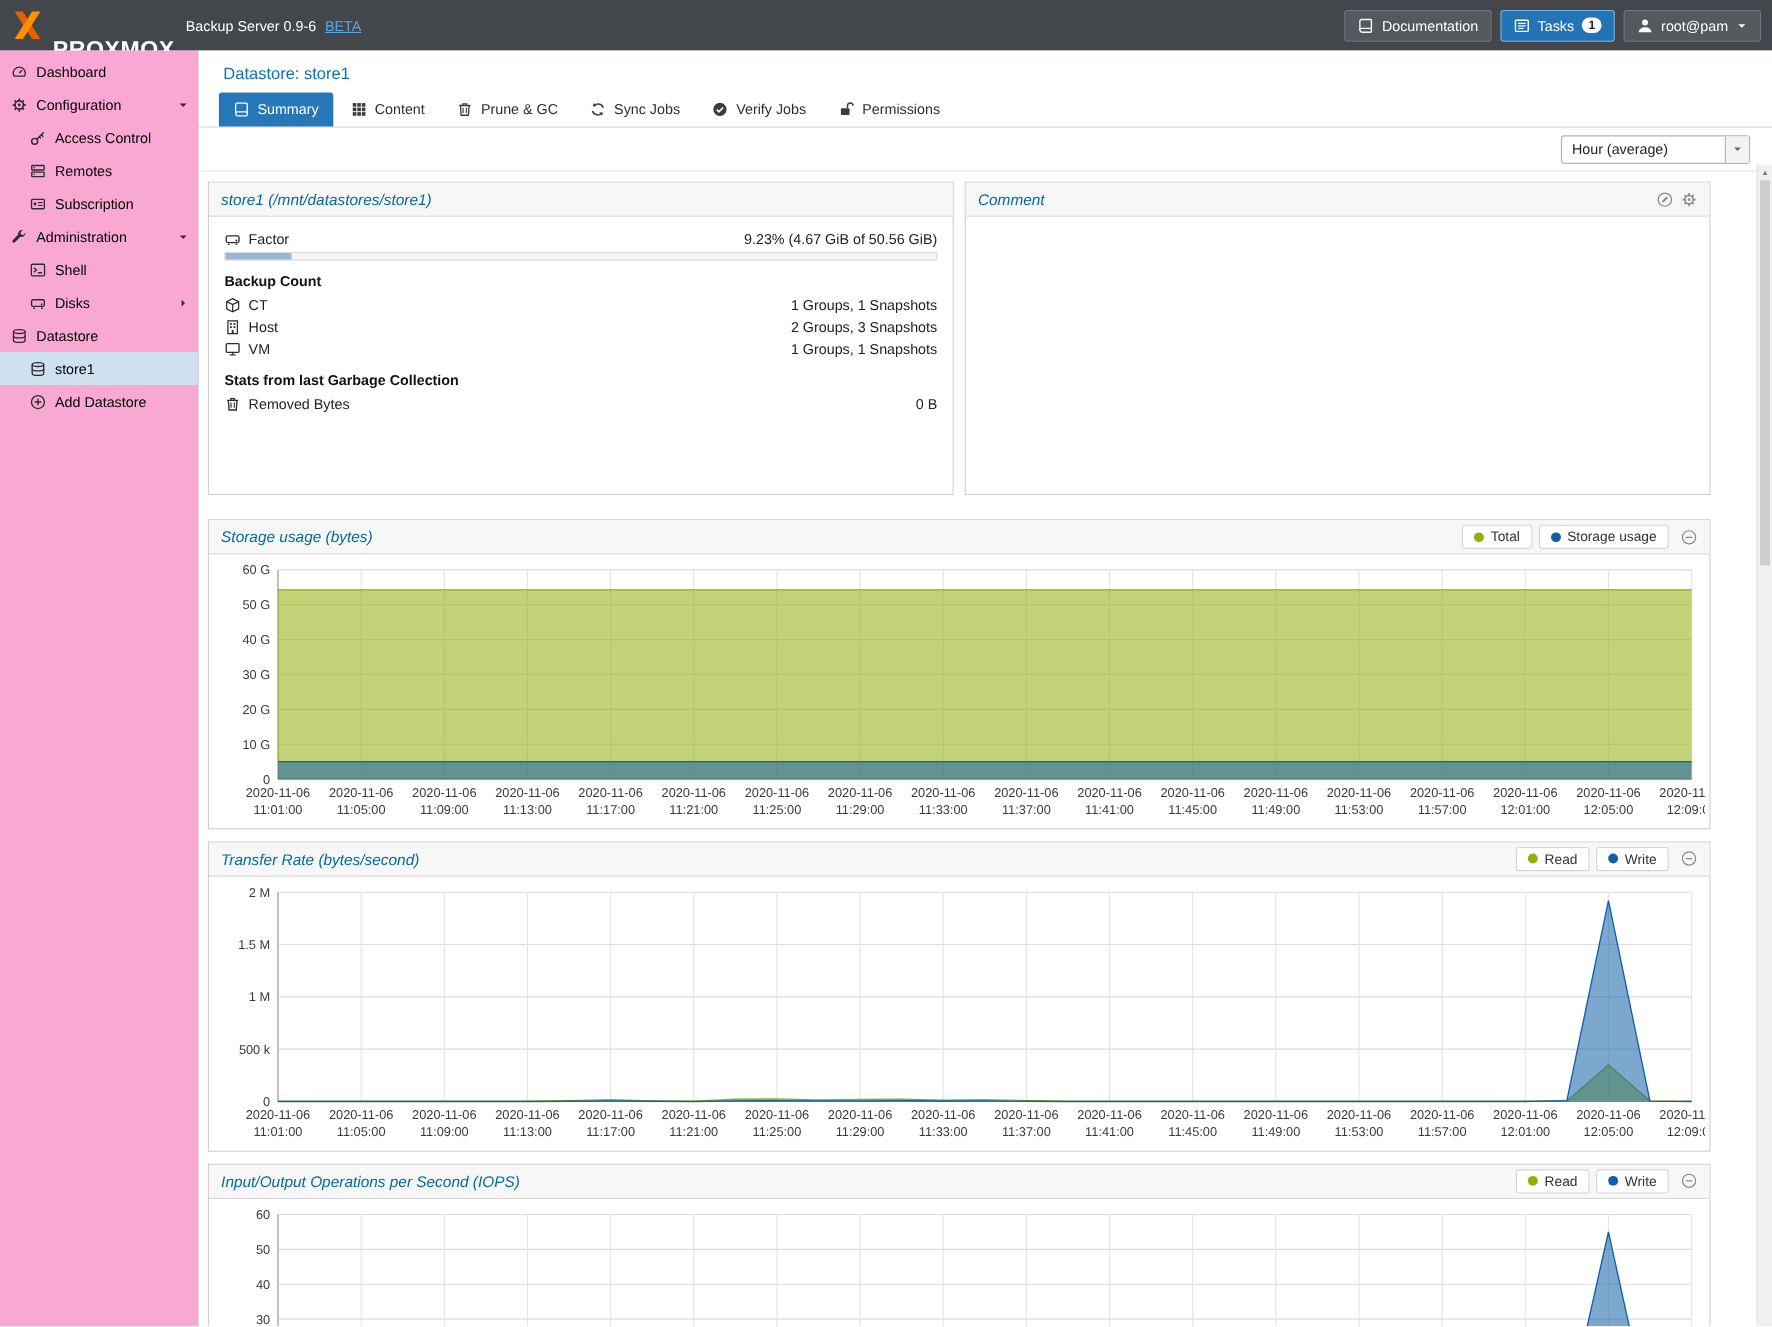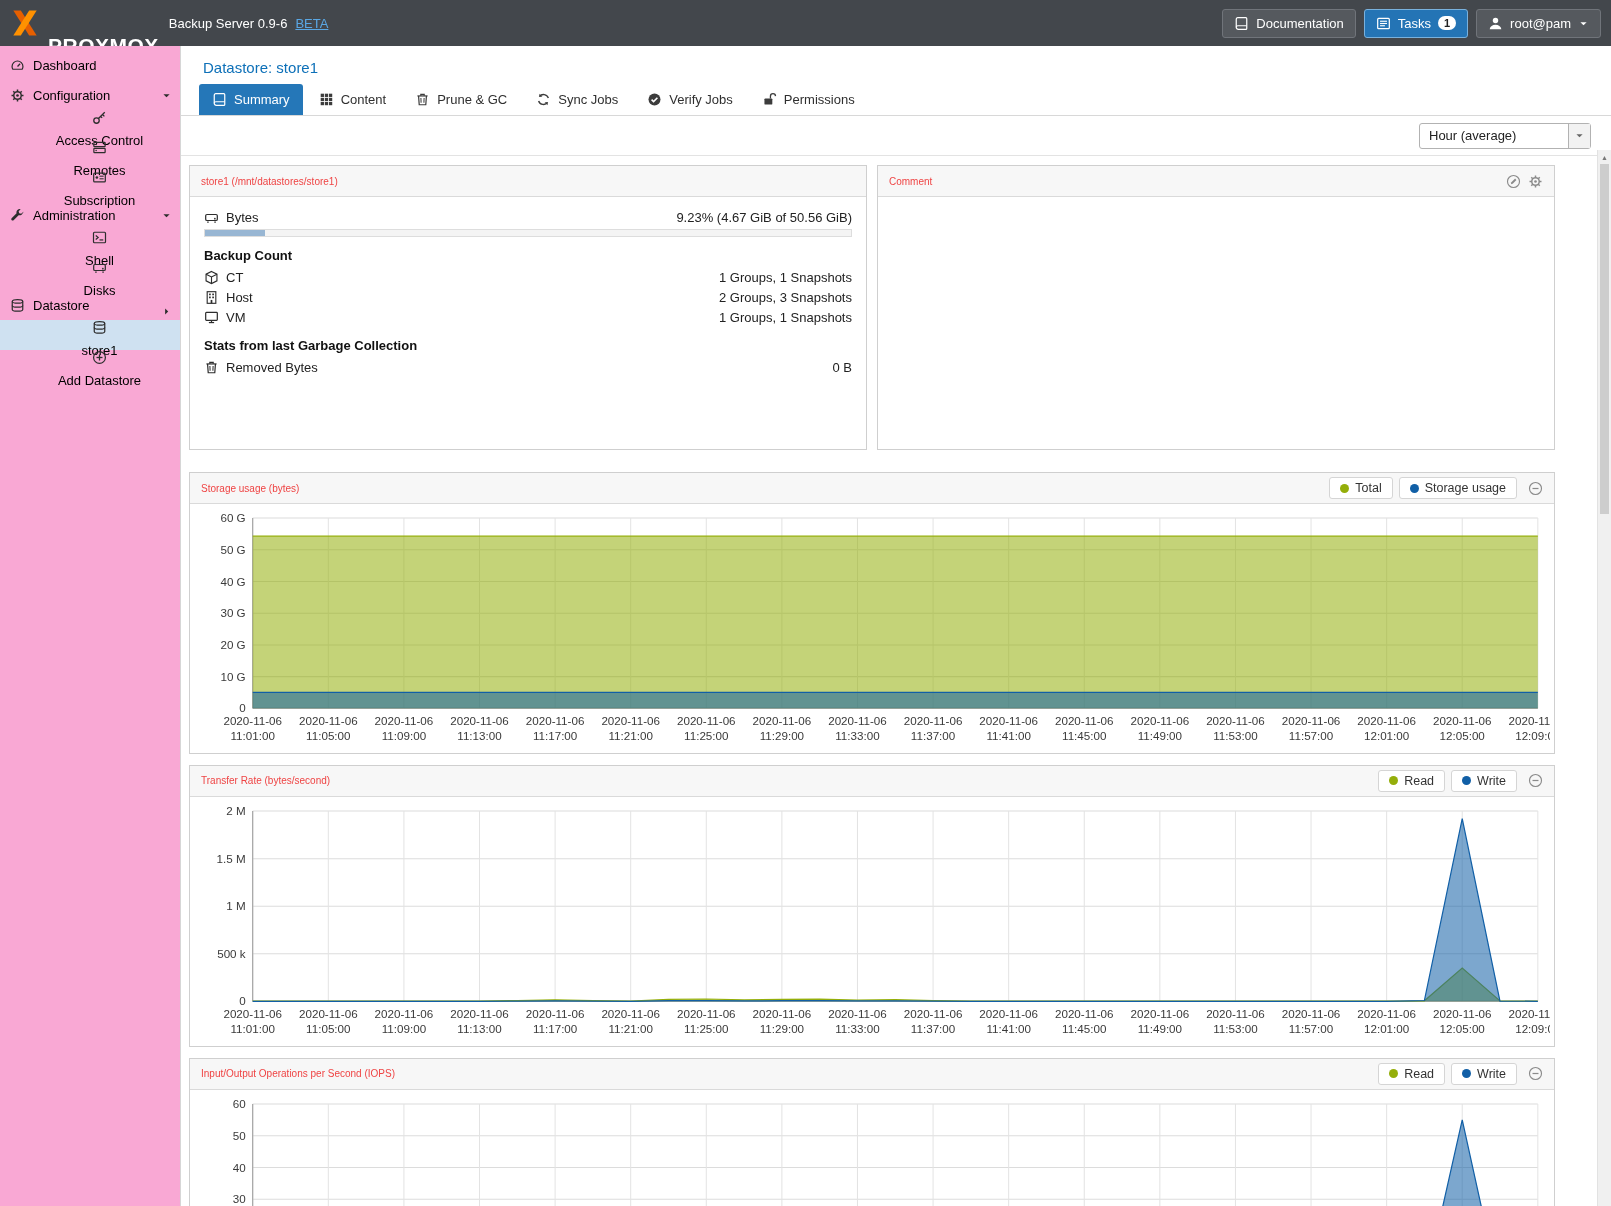--- a/index.html
+++ b/index.html
@@ -19,21 +19,21 @@
   .hbtn { font-family:inherit; font-size:13px; display:flex; align-items:center; gap:7px; height:29px;
           background:#55595e; color:#fff; border:1px solid #6e7artificial277; border:1px solid #70747a;
           border-radius:3px; padding:0 11px; cursor:pointer; }
   .hbtn.tasks { background:#2474b5; border-color:#79b1dd; }
   .badge { background:#fff; color:#222; font-size:11px; font-weight:bold; border-radius:8px; padding:1px 6px; }
   .hbtn .ic { color:#fff; }
   
   .layout { display:flex; height:1160px; }
   .sidebar { width:181px; background:#f9a8d4; border-right:1px solid #d6d6d6; padding-top:4px; flex:none; }
   .nav-item { height:30px; display:flex; align-items:center; gap:8px; padding:0 8px 0 10px; cursor:pointer; color:#000; }
-  .nav-item.lvl1 { padding-left:27px;flex-direction:column; }
+  .nav-item.lvl1 { padding-left:27px; }
   .nav-item.selected { background:#cfe1f1; }
   .nav-item .ic { color:#2d2d2d; }
   .nav-caret { margin-left:auto; color:#555; }
   
   .main { flex:1; position:relative; background:#fff; display:flex; flex-direction:column; overflow:hidden; }
   .page-head { padding:13px 18px 8px 22px; }
   .page-title { color:#0d70b8; font-size:15px; }
   .tabbar { display:flex; gap:3px; padding:0 18px; border-bottom:1px solid #d8d8d8; }
   .tab { display:flex; align-items:center; gap:7px; height:31px; padding:0 13px; border-radius:3px 3px 0 0;
          color:#2f2f2f; cursor:pointer; }
@@ -44,21 +44,21 @@
   .combo { width:172px; height:26px; border:1px solid #b2b2b2; border-radius:3px; background:#fff;
            display:flex; align-items:center; cursor:pointer; }
   .combo-val { padding-left:9px; flex:1; color:#222; }
   .combo-trig { width:22px; height:100%; border-left:1px solid #b2b2b2; background:#f2f2f2;
                 display:flex; align-items:center; justify-content:center; color:#666; }
   .content { flex:1; padding:9px 56px 0 8px; overflow:hidden; }
   .row2 { display:flex; gap:10px; margin-bottom:11px; }
   .panel { border:1px solid #cfcfcf; background:#fff; margin-bottom:11px; }
   .half { flex:1; height:285px; display:flex; flex-direction:column; }
   .panel-h { height:31px; flex:none; display:flex; align-items:center; padding:0 11px; background:#f7f7f7; border-bottom:1px solid #dadada; }
-  .p-title { color:#ef4444; font-size:10px; }
+  .p-title { color:#0369a1; font-size:14px;font-style:italic; }
   .hdr-icons { margin-left:auto; display:flex; align-items:center; gap:7px; color:#8a8a8a; }
   .panel-body { padding:10px 14px; flex:1; }
   .kv-row { display:flex; align-items:center; gap:7px; padding:2.5px 0; }
   .kv-row .ic { color:#2d2d2d; }
   .val { margin-left:auto; }
   .sec { font-weight:bold; margin:11px 0 4px; color:#111; }
   .pbar { height:8px; background:#f4f4f4; border:1px solid #ddd; margin:2px 0 6px; }
   .pbar-fill { height:100%; background:#98b6d3; width:0; }
   
   .legend { margin-left:auto; display:flex; align-items:center; gap:6px; }
@@ -367,21 +367,21 @@
           <div class="panel-body">
             <div class="kv-row">
               <span class="ic">
                   <svg viewBox="0 0 16 16">
                     <rect x="1.8" y="4.8" width="12.4" height="6.4" rx="1.4" fill="none" stroke="currentColor" stroke-width="1.3"></rect>
                     <circle cx="11.6" cy="9.2" r="0.9" fill="currentColor"></circle>
                     <line x1="3.4" y1="13" x2="5" y2="13" stroke="currentColor" stroke-width="1.3"></line>
                     <line x1="11" y1="13" x2="12.6" y2="13" stroke="currentColor" stroke-width="1.3"></line>
                   </svg>
                 </span>
-              <span>Bytes</span>
+              <span>Factor</span>
               <span class="val">9.23% (4.67 GiB of 50.56 GiB)</span>
             </div>
             <div class="pbar">
               <div class="pbar-fill" style="width: 9.23%;"></div>
             </div>
             <div class="sec">Backup Count</div>
             <div class="kv-row">
               <span class="ic">
                   <svg viewBox="0 0 16 16">
                     <path d="M8 1.6l5.8 2.9v7L8 14.4l-5.8-2.9v-7z" fill="none" stroke="currentColor" stroke-width="1.2"></path>

